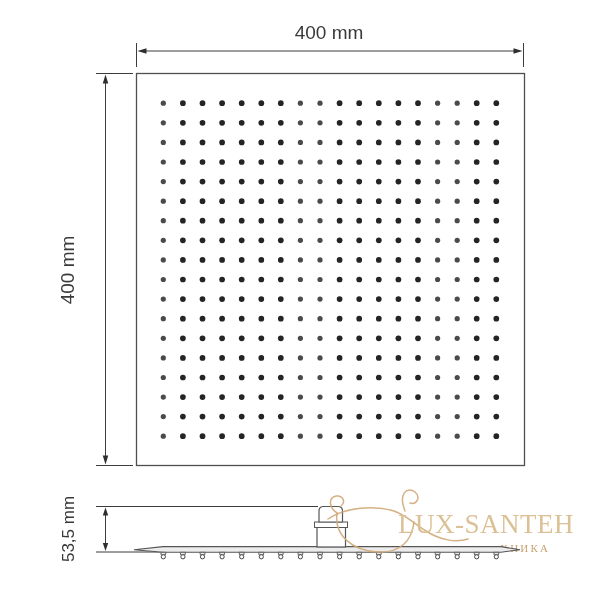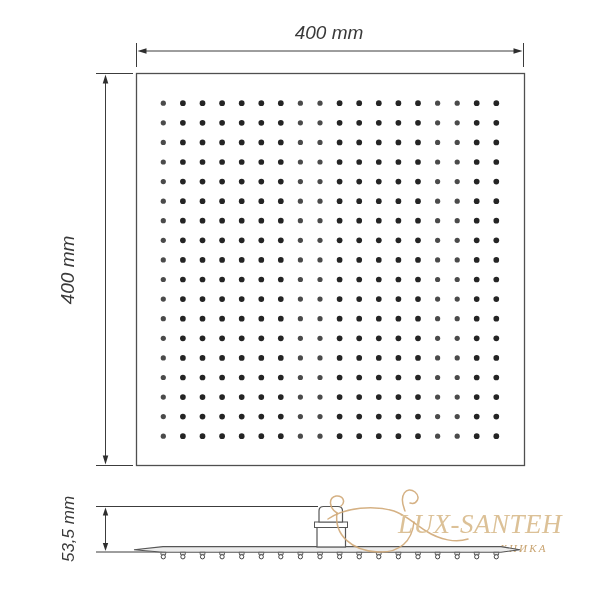--- a/index.html
+++ b/index.html
@@ -1,19 +1,18 @@
 <!DOCTYPE html>
 <html><head>
 <meta charset="utf-8">
 <style>
   html,body{margin:0;padding:0;background:#ffffff;}
   .canvas{
     position:relative;width:600px;height:600px;background:#ffffff;overflow:hidden;
     font-family:"Liberation Sans",sans-serif;
-    font-style:italic;
   }
   svg{position:absolute;left:0;top:0;}
   .dim-text{
     font-family:"Liberation Sans",sans-serif;
     font-size:19px;fill:#3a3a3a;
   }
   .dim-text-small{
     font-family:"Liberation Sans",sans-serif;
     font-size:17px;fill:#3a3a3a;
   }

